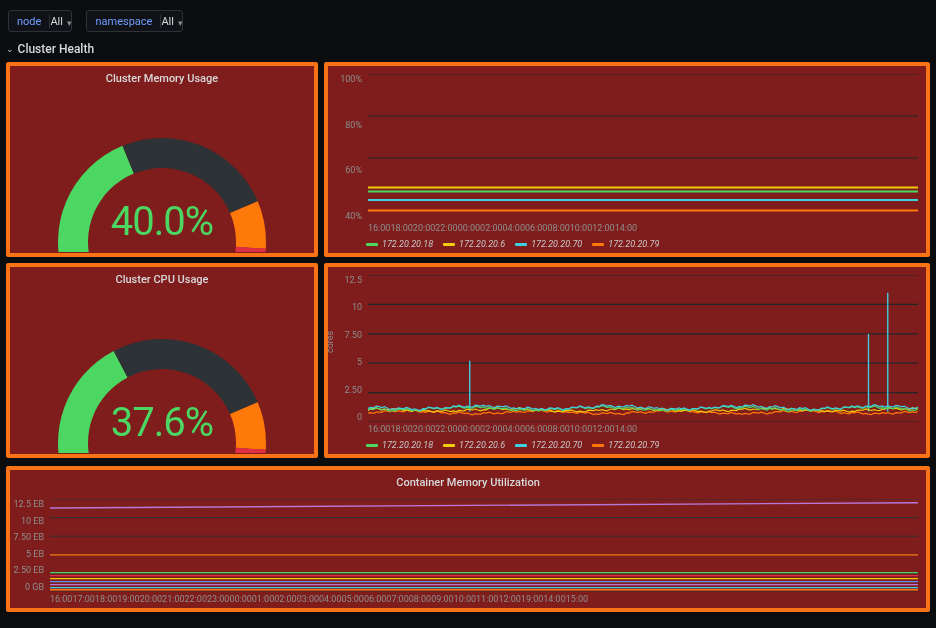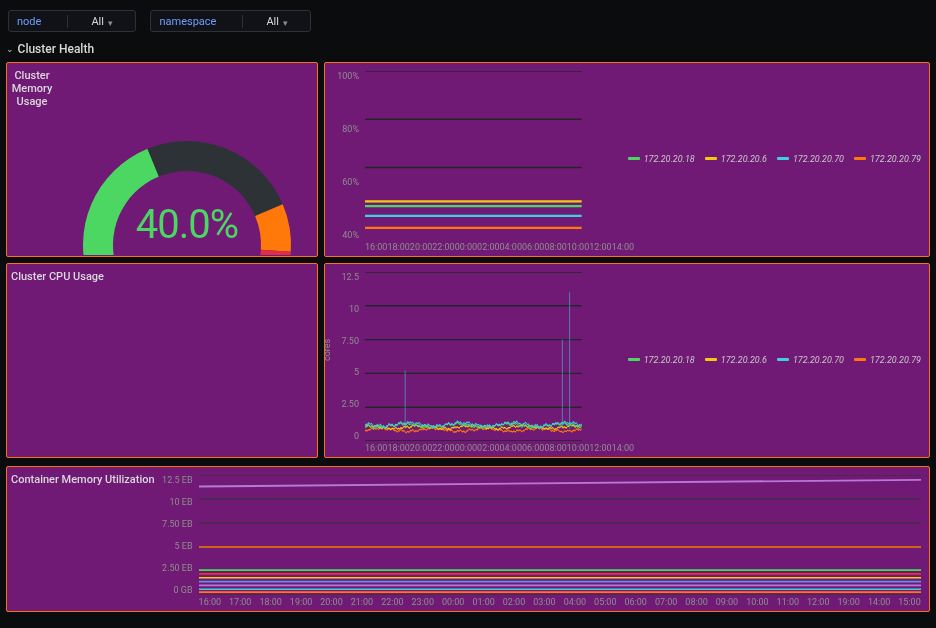--- a/index.html
+++ b/index.html
@@ -20,50 +20,49 @@
     border-radius: 3px;
     background: #111217;
     height: 22px;
   }
   .var-label {
     color: #6e9fff;
     padding: 0 8px;
     font-size: 11px;
   }
   .var-value {
-    padding: 0 23px;
+    padding: 0 0;
     border-left: 1px solid #2c3235;
     color: #d8d9da;
     display: flex; align-items: flex-end; gap: 4px;
     cursor: pointer;
-    margin-left: 18px;
   }
   .chev { font-size: 9px; color: #8e8e8e; }
   .row-title {
     display: flex; align-items: center; gap: 4px;
     padding: 4px 6px 6px;
     cursor: pointer;
     font-weight: 500;
     color: #d8d9da;
     font-size: 12px;
   }
   .row-title .chev { color: #bfc1c4; }
 
   .grid {
     display: grid;
     grid-template-columns: 312px 1fr;
     grid-template-rows: 195px 195px;
     gap: 6px;
     padding: 0 6px;
   }
   .panel {
-    background: #701a75;
-    border: 1px solid #f97316;
+    background: #7f1d1d;
+    border: 4px solid #f97316;
     border-radius: 2px;
-    display: flex; flex-direction: row;
+    display: flex; flex-direction: column;
     overflow: hidden;
   }
   .panel-title {
     text-align: center;
     font-size: 11px;
     color: #d8d9da;
     font-weight: 500;
     padding: 6px 4px 2px;
   }
   .panel-body { flex: 1; position: relative; }
@@ -88,21 +87,21 @@
     position:absolute; inset: 8px 8px 16px 40px;
   }
   .yaxis {
     position:absolute; left:0; top:8px; bottom:16px; width:38px;
     display:flex; flex-direction:column; justify-content:space-between;
     text-align:right; color:#8e8e8e; font-size:9px;
     padding-right:4px;
   }
   .xaxis {
     position:absolute; left:40px; right:8px; bottom:0; height:14px;
-    display:flex; justify-content:space-between;
+    display:flex; 
     color:#8e8e8e; font-size:9px;
   }
   .axis-label-vert {
     position:absolute; left:2px; top:50%;
     transform: translateY(-50%) rotate(-90deg);
     transform-origin: left center;
     font-size:9px; color:#8e8e8e;
   }
   .legend {
     font-size:9px; padding: 2px 8px 4px 38px;
@@ -216,20 +215,31 @@
         </span>
         <span class="legend-item">
           <span class="swatch" style="background:#ff780a"></span>
           <span>172.20.20.79</span>
         </span>
       </div>
   </div>
 
   <div class="panel">
     <div class="panel-title">Cluster CPU Usage</div>
+    <div class="panel-body">
+      <div class="gauge-wrap">
+        <svg class="gauge-svg" id="gauge-cpu" width="260" height="150" viewBox="0 0 260 150">
+            <path d="M 33.30324546762188 178.28495347920654 A 104 104 0 0 1 81.69371628706486 47.89949536595677 L 95.6282212042577 74.46694862577694 A 74 74 0 0 0 61.19654004426941 167.2412168986662 Z" fill="#4bd762"></path>
+            <path d="M 81.69371628706486 47.89949536595677 A 104 104 0 0 1 225.70411212605052 99.29713864893097 L 198.0971567050744 111.03834865404704 A 74 74 0 0 0 95.6282212042577 74.46694862577694 Z" fill="#2c3235"></path>
+            <path d="M 225.70411212605052 99.29713864893097 A 104 104 0 0 1 233.778039743757 146.79105786628213 L 203.84206674075017 144.83209886639307 A 74 74 0 0 0 198.0971567050744 111.03834865404704 Z" fill="#ff780a"></path>
+            <path d="M 233.778039743757 146.79105786628213 A 104 104 0 0 1 226.69675453237812 178.2849534792065 L 198.8034599557306 167.24121689866618 A 74 74 0 0 0 203.84206674075017 144.83209886639307 Z" fill="#e02f44"></path>
+          </svg>
+        <div class="gauge-value">37.6%</div>
+      </div>
+    </div>
   </div>
 
   <div class="panel">
     <div class="panel-body">
       <div class="yaxis" id="cpu-yaxis">
           <span>12.5</span>
           <span>10</span>
           <span>7.50</span>
           <span>5</span>
           <span>2.50</span>

